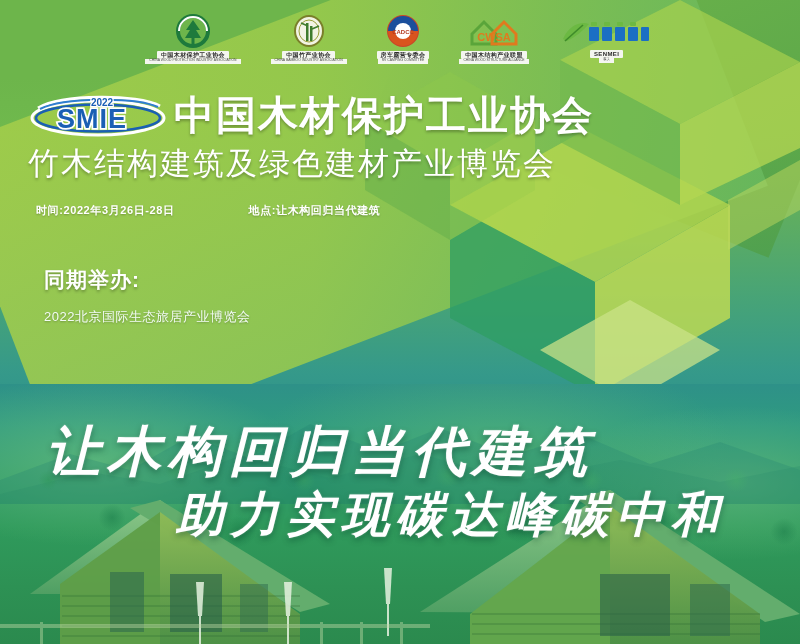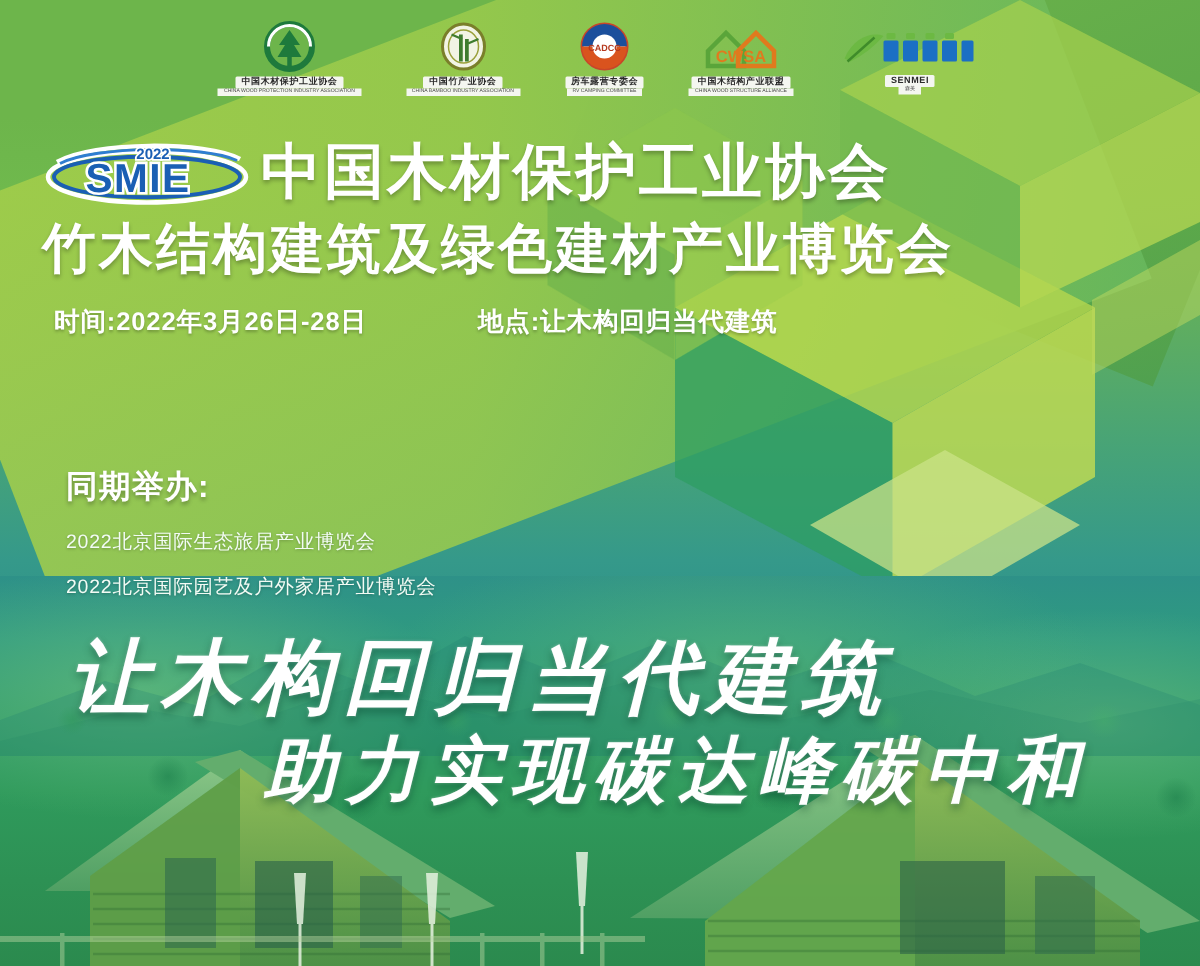--- a/index.html
+++ b/index.html
@@ -185,51 +185,50 @@
     font-size: 40px;
     font-weight: bold;
     color: #ffffff;
     letter-spacing: 2px;
     line-height: 1;
     text-shadow: 0 2px 3px rgba(0,0,0,.28);
     white-space: nowrap;
   }
   .hl-row2 {
     margin-top: 8px;
-    font-size: 36px;
-    font-weight: bold;
+    font-size: 31px;
+    font-weight: normal;
     color: #ffffff;
     letter-spacing: 2px;
     line-height: 1;
     text-shadow: 0 2px 3px rgba(0,0,0,.28);
     white-space: nowrap;
   }
 
   
   .meta-row {
     position: absolute;
     top: 203px;
     left: 36px;
     right: 20px;
     display: flex;
     gap: 74px;
-    font-size: 17px;
+    font-size: 11px;
     font-weight: bold;
     color: #ffffff;
     letter-spacing: .6px;
     text-shadow: 0 1px 2px rgba(0,0,0,.25);
     white-space: nowrap;
   }
 
   
   .concurrent {
     position: absolute;
     top: 266px;
     left: 44px;
-    margin-top: 44px;
   }
   .cc-title {
     font-size: 21px;
     font-weight: bold;
     color: #ffffff;
     letter-spacing: 1px;
     text-shadow: 0 2px 3px rgba(0,0,0,.3);
     margin-bottom: 14px;
   }
   .cc-item {
@@ -460,21 +459,20 @@
     </div>
 
     <div class="meta-row">
       <div>时间:2022年3月26日-28日</div>
       <div>地点:让木构回归当代建筑</div>
     </div>
 
     <div class="concurrent">
       <div class="cc-title">同期举办:</div>
       <div class="cc-item">2022北京国际生态旅居产业博览会</div>
-      <div class="cc-item">2022北京国际园艺及户外家居产业博览会</div>
     </div>
 
     <div class="slogans">
       <div class="slogan slogan-2">助力实现碳达峰碳中和</div>
       <div class="slogan slogan-1">让木构回归当代建筑</div>
     </div>
 
   </div>
 </div>
 

